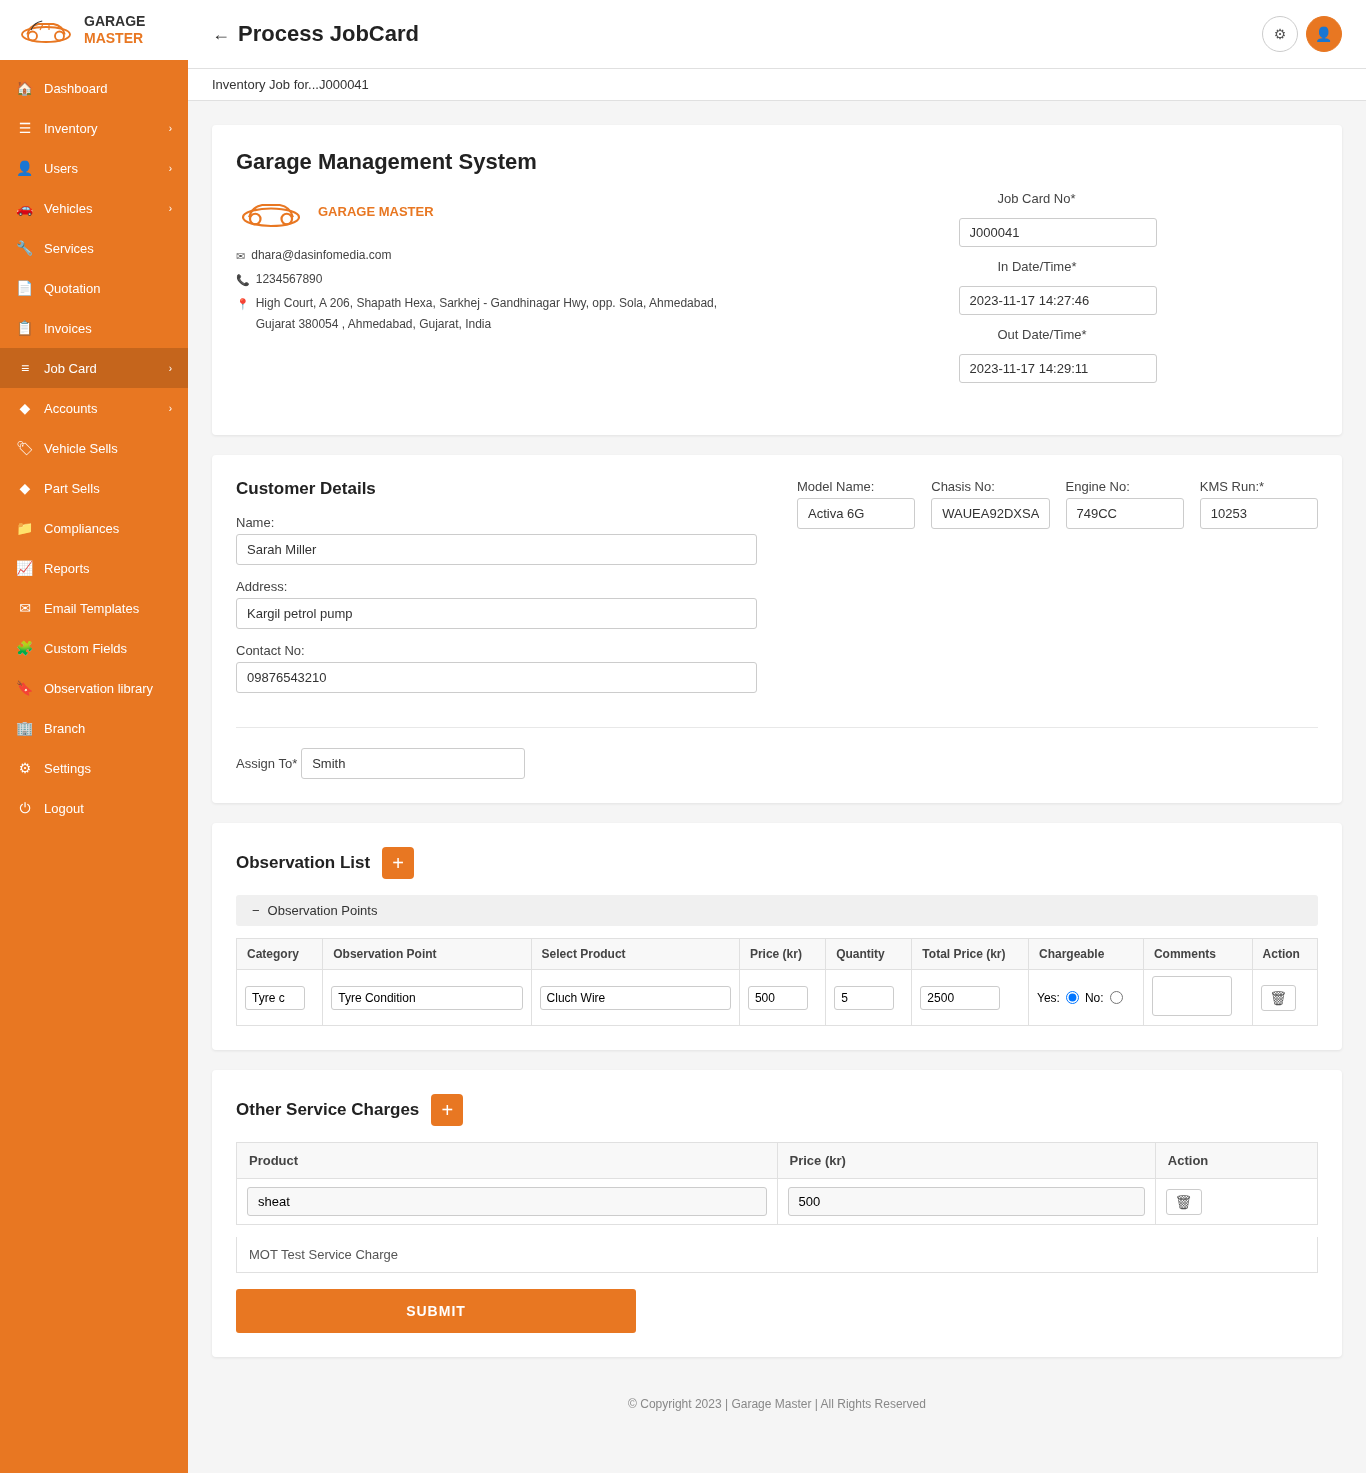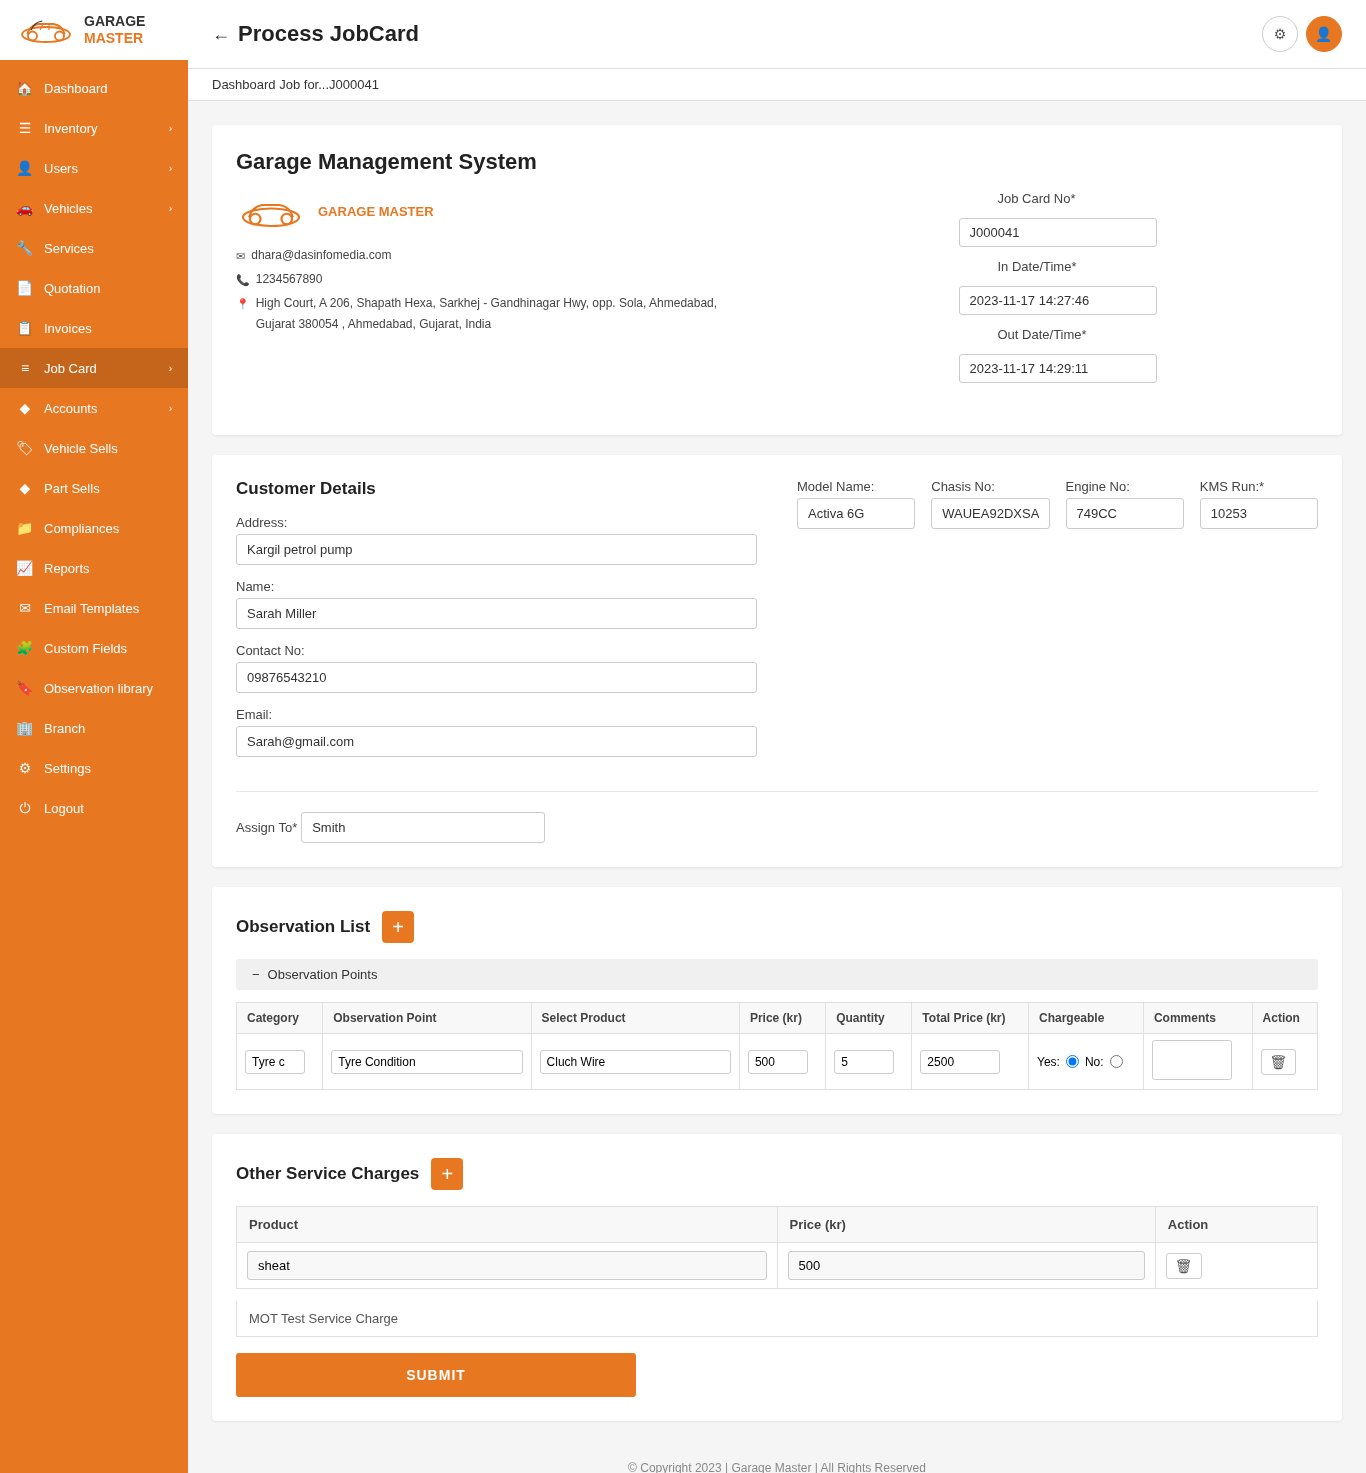--- a/index.html
+++ b/index.html
@@ -164,21 +164,21 @@
 
     
     .assign-row { display: flex; align-items: center; gap: 4px; margin-top: 16px; }
     .assign-label { font-size: 13px; color: #444; white-space: nowrap; }
     .assign-input {
       border: 1px solid #ccc;
       border-radius: 3px;
       padding: 7px 10px;
       font-size: 13px;
       color: #333;
-      width: 244px;
+      width: 224px;
     }
 
     
     .section-header {
       display: flex;
       align-items: center;
       gap: 12px;
       margin-bottom: 16px;
     }
     .add-btn {
@@ -431,21 +431,21 @@
       <span class="back-arrow">←</span>
       <h1 class="page-title">Process JobCard</h1>
     </div>
     <div class="header-icons">
       <button class="header-icon-btn">⚙</button>
       <button class="header-icon-btn orange">👤</button>
     </div>
   </div>
 
   <div class="processing-label">
-    <span>Dashboard Job for...J000041</span>
+    <span>Inventory Job for...J000041</span>
   </div>
 
   <div class="content-area">
 
     <div class="card">
       <div class="company-title">Garage Management System</div>
       <div class="company-section">
         <div class="company-left">
           <div class="company-logo-block">
             <svg width="70" height="42" viewBox="0 0 80 48">
@@ -491,34 +491,30 @@
         </div>
       </div>
     </div>
 
     <div class="card">
       <div class="two-col">
 
         <div class="col-half">
           <div class="section-title">Customer Details</div>
           <div class="form-field">
+            <div class="form-label">Name:</div>
+            <input class="form-input" type="text" value="Sarah Miller" style="">
+          </div>
+          <div class="form-field">
             <div class="form-label">Address:</div>
             <input class="form-input" type="text" value="Kargil petrol pump" style="">
-          </div>
-          <div class="form-field">
-            <div class="form-label">Name:</div>
-            <input class="form-input" type="text" value="Sarah Miller" style="">
           </div>
           <div class="form-field">
             <div class="form-label">Contact No:</div>
             <input class="form-input" type="text" value="09876543210" style="">
-          </div>
-          <div class="form-field">
-            <div class="form-label">Email:</div>
-            <input class="form-input" type="text" value="Sarah@gmail.com" style="">
           </div>
         </div>
 
         <div class="col-half">
           <div style="display:grid; grid-template-columns: 1fr 1fr 1fr 1fr; gap: 12px 16px;">
             <div class="form-field">
               <div class="form-label">Model Name:</div>
               <input class="form-input" type="text" value="Activa 6G" style="">
             </div>
             <div class="form-field">

